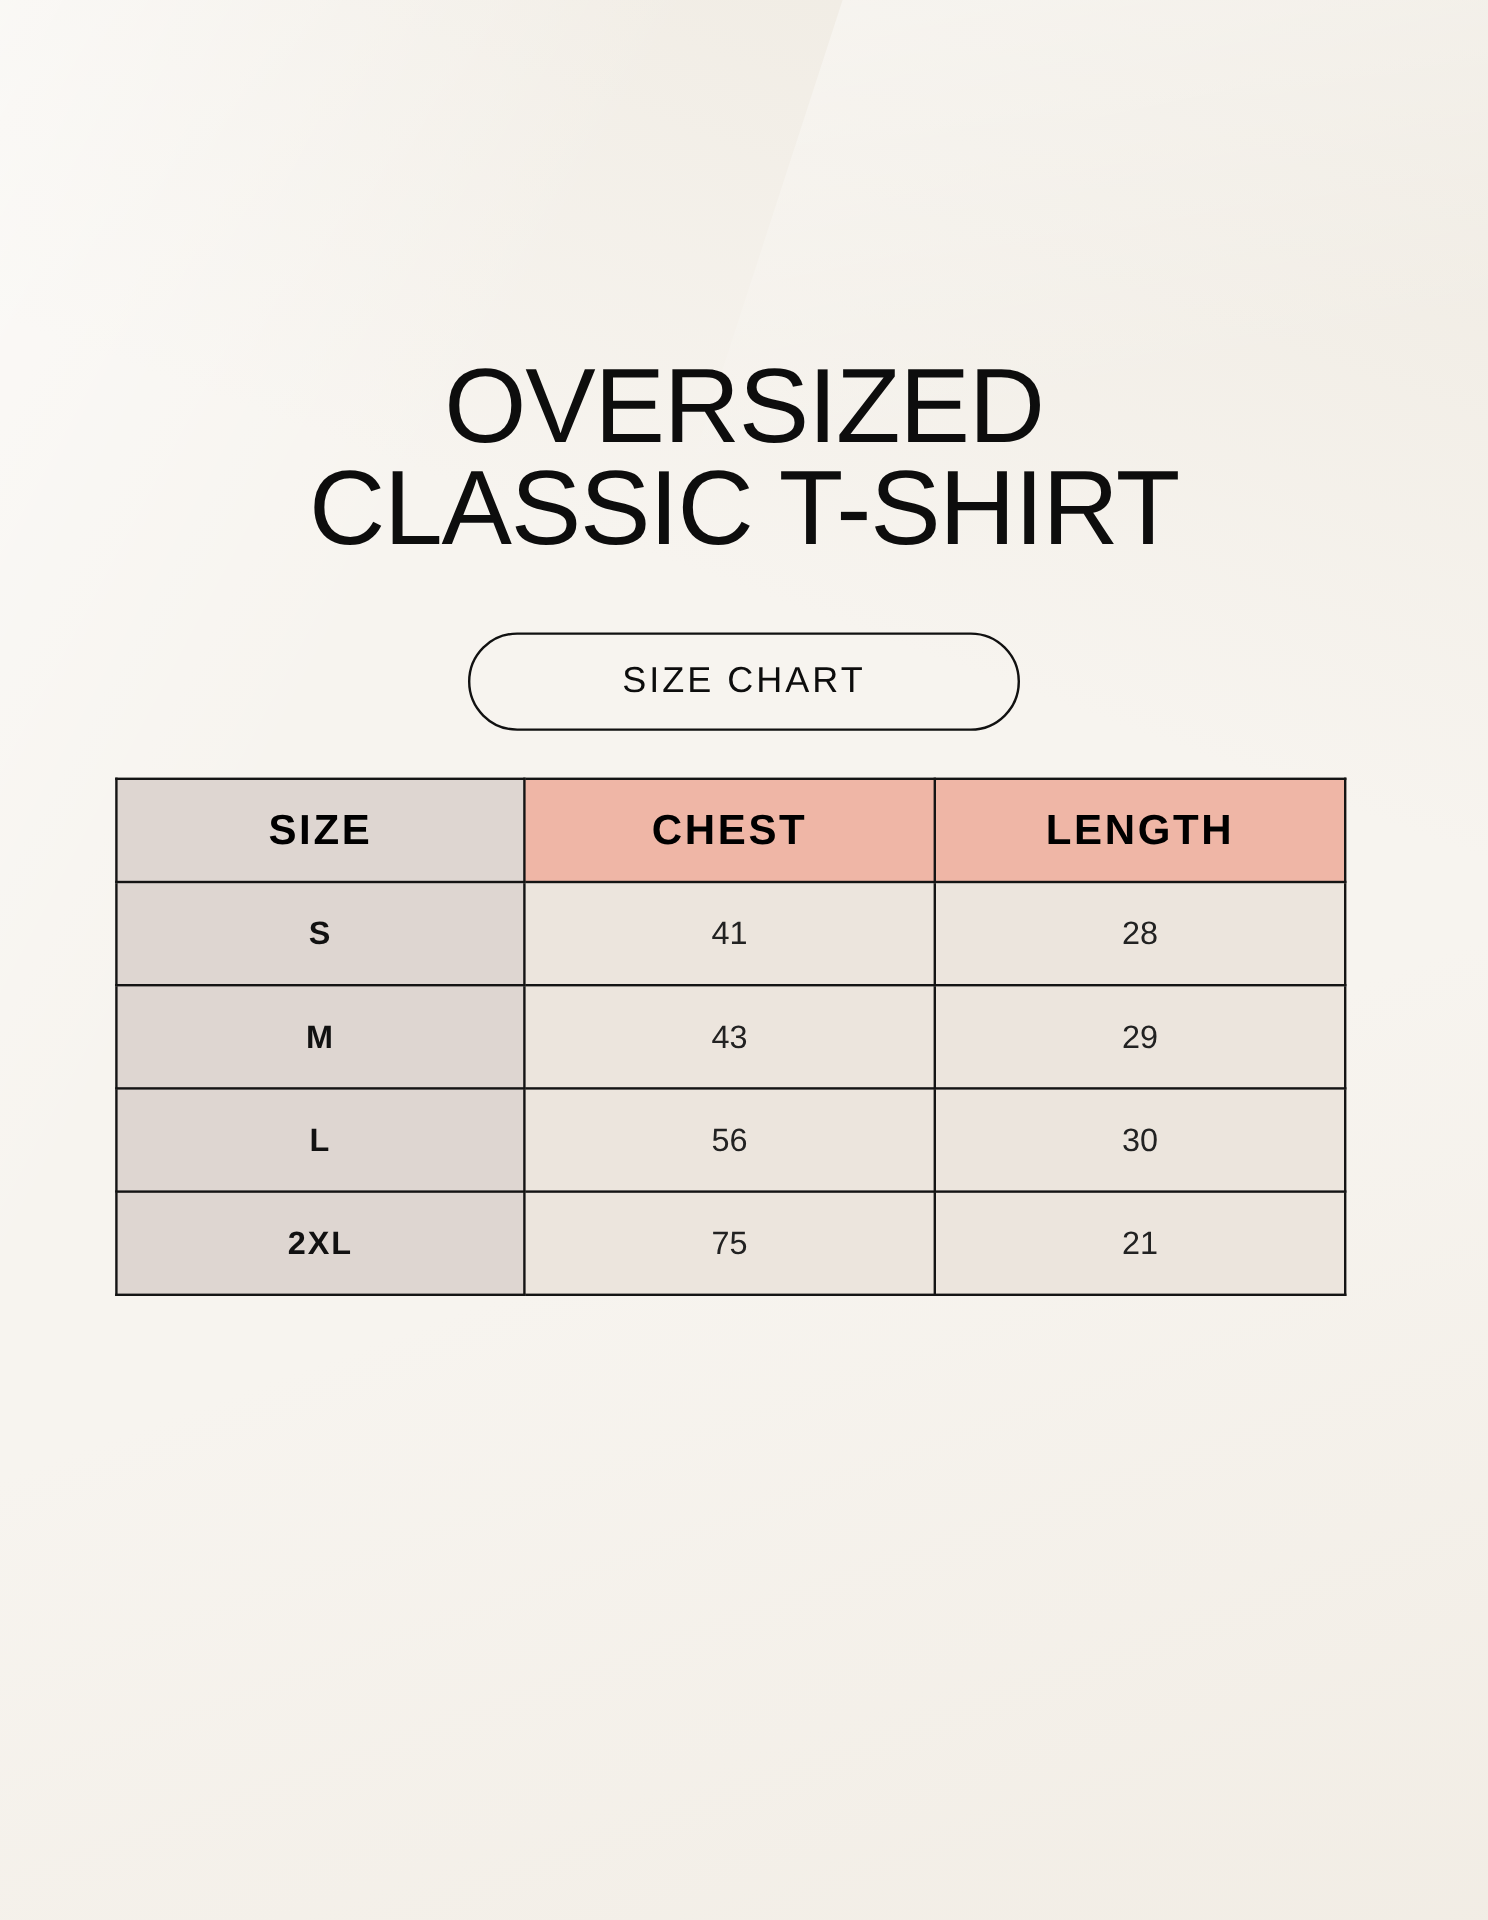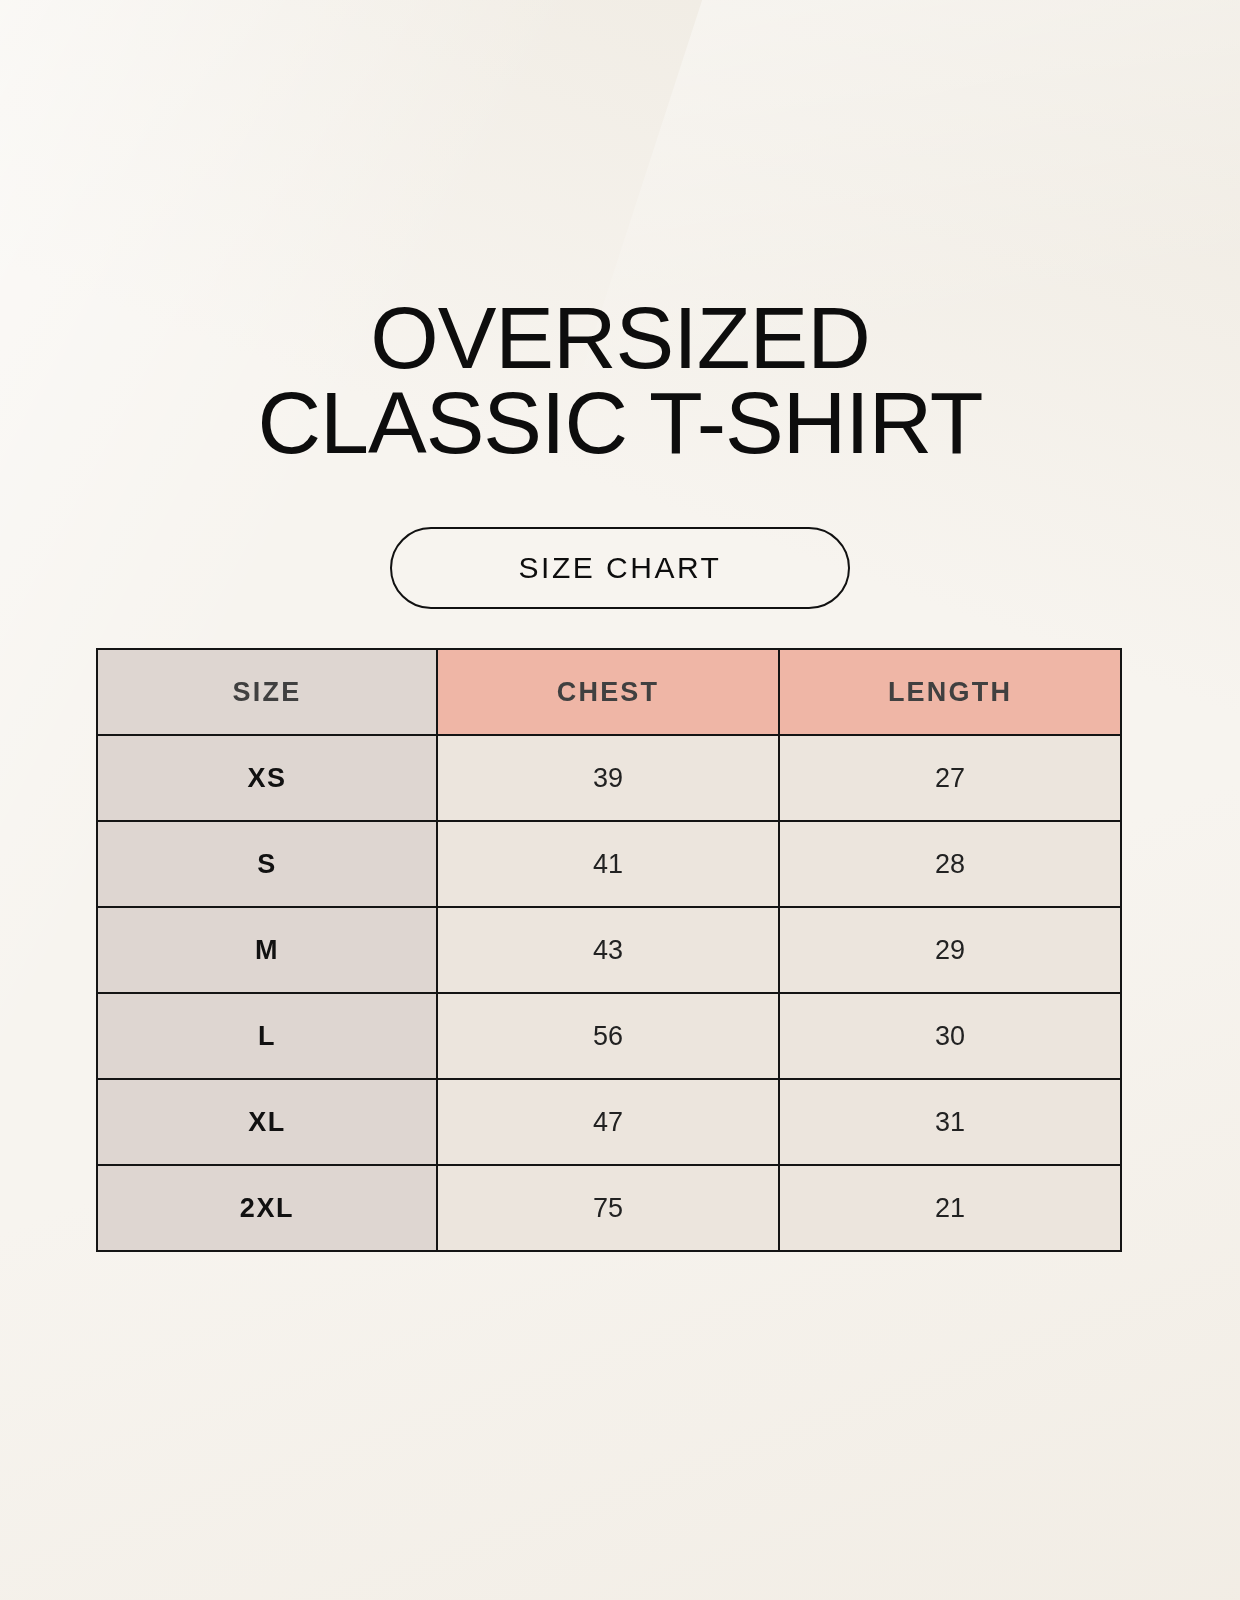--- a/index.html
+++ b/index.html
@@ -92,24 +92,24 @@
     border: 2px solid #141414;
     height: 86px;
     text-align: center;
     vertical-align: middle;
     box-sizing: border-box;
   }
   col.c-size { width: 340px; }
   col.c-val  { width: 342px; }
 
   thead th {
-    font-size: 27px;
+    font-size: 35px;
     font-weight: bold;
     letter-spacing: 2.2px;
-    color: #404040;
+    color: #000000;
     height: 88px;
   }
   thead th.h-size { background: #ded6d1; }
   thead th.h-meas { background: #efb6a6; }
 
   tbody td.size-cell {
     background: #ded6d1;
     font-size: 27px;
     font-weight: bold;
     letter-spacing: 1.6px;
@@ -154,45 +154,35 @@
       </colgroup>
       <thead>
         <tr>
           <th class="h-size">SIZE</th>
           <th class="h-meas">CHEST</th>
           <th class="h-meas">LENGTH</th>
         </tr>
       </thead>
       <tbody>
         <tr>
-          <td class="size-cell">XS</td>
-          <td class="val-cell">39</td>
-          <td class="val-cell">27</td>
-        </tr>
-        <tr>
           <td class="size-cell">S</td>
           <td class="val-cell">41</td>
           <td class="val-cell">28</td>
         </tr>
         <tr>
           <td class="size-cell">M</td>
           <td class="val-cell">43</td>
           <td class="val-cell">29</td>
         </tr>
         <tr>
           <td class="size-cell">L</td>
           <td class="val-cell">56</td>
           <td class="val-cell">30</td>
         </tr>
         <tr>
-          <td class="size-cell">XL</td>
-          <td class="val-cell">47</td>
-          <td class="val-cell">31</td>
-        </tr>
-        <tr>
           <td class="size-cell">2XL</td>
           <td class="val-cell">75</td>
           <td class="val-cell">21</td>
         </tr>
       </tbody>
     </table>
   </div>
 
 </div>
 

